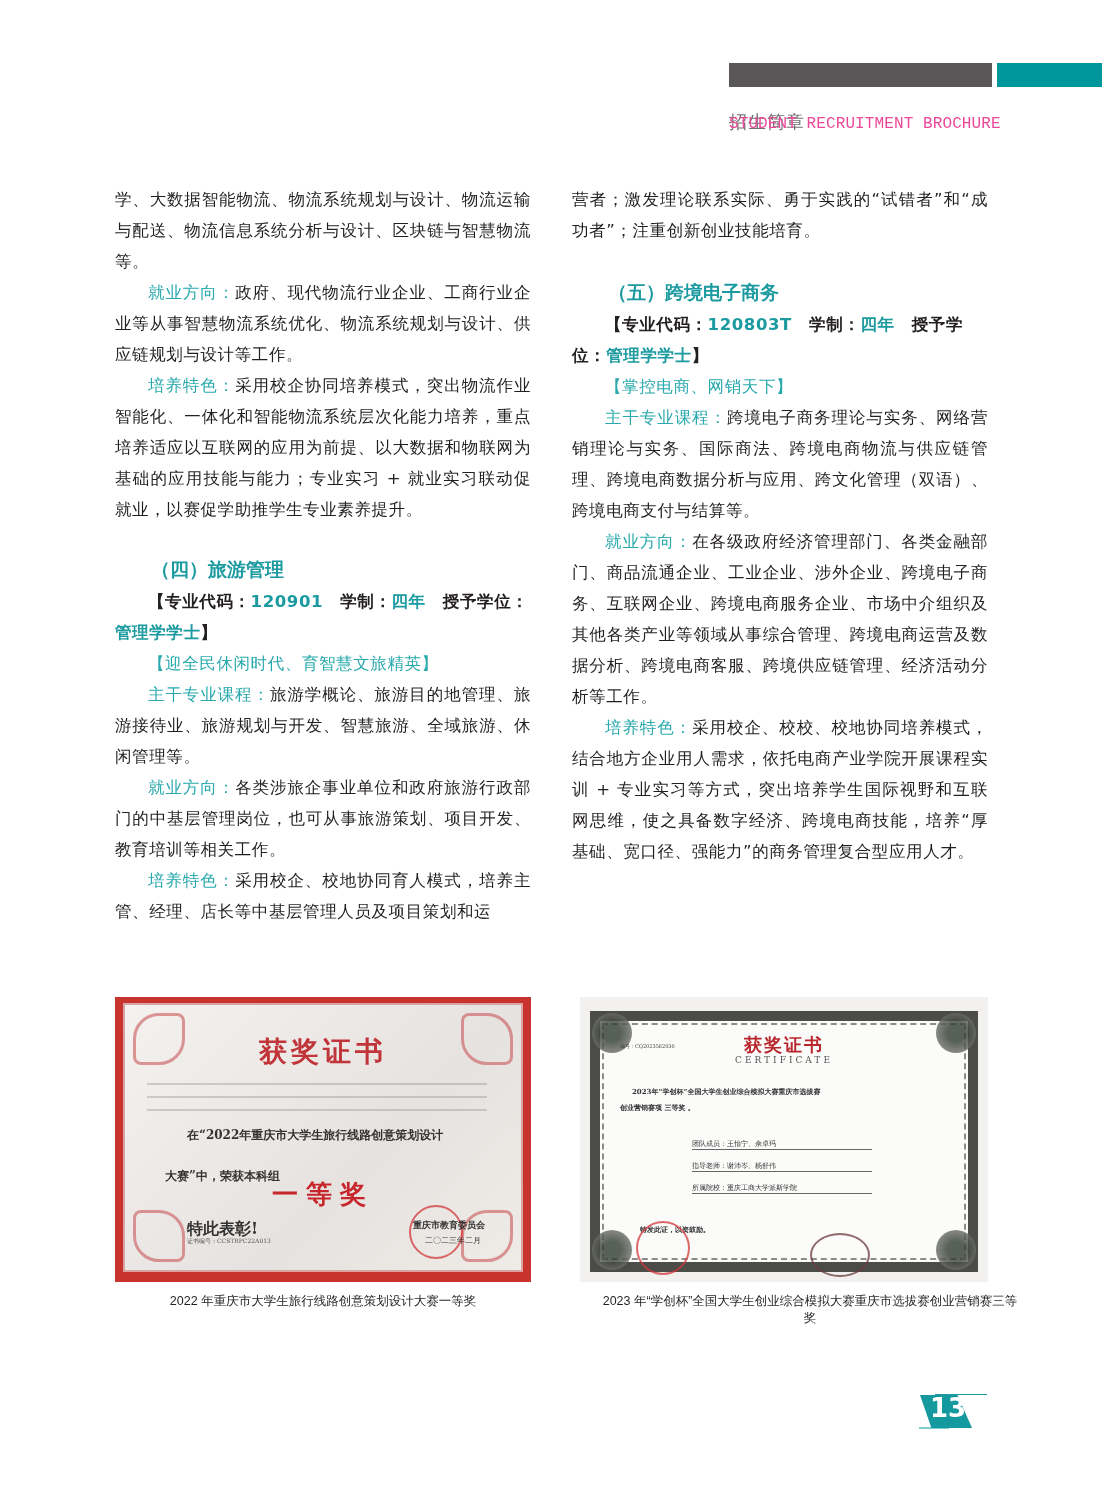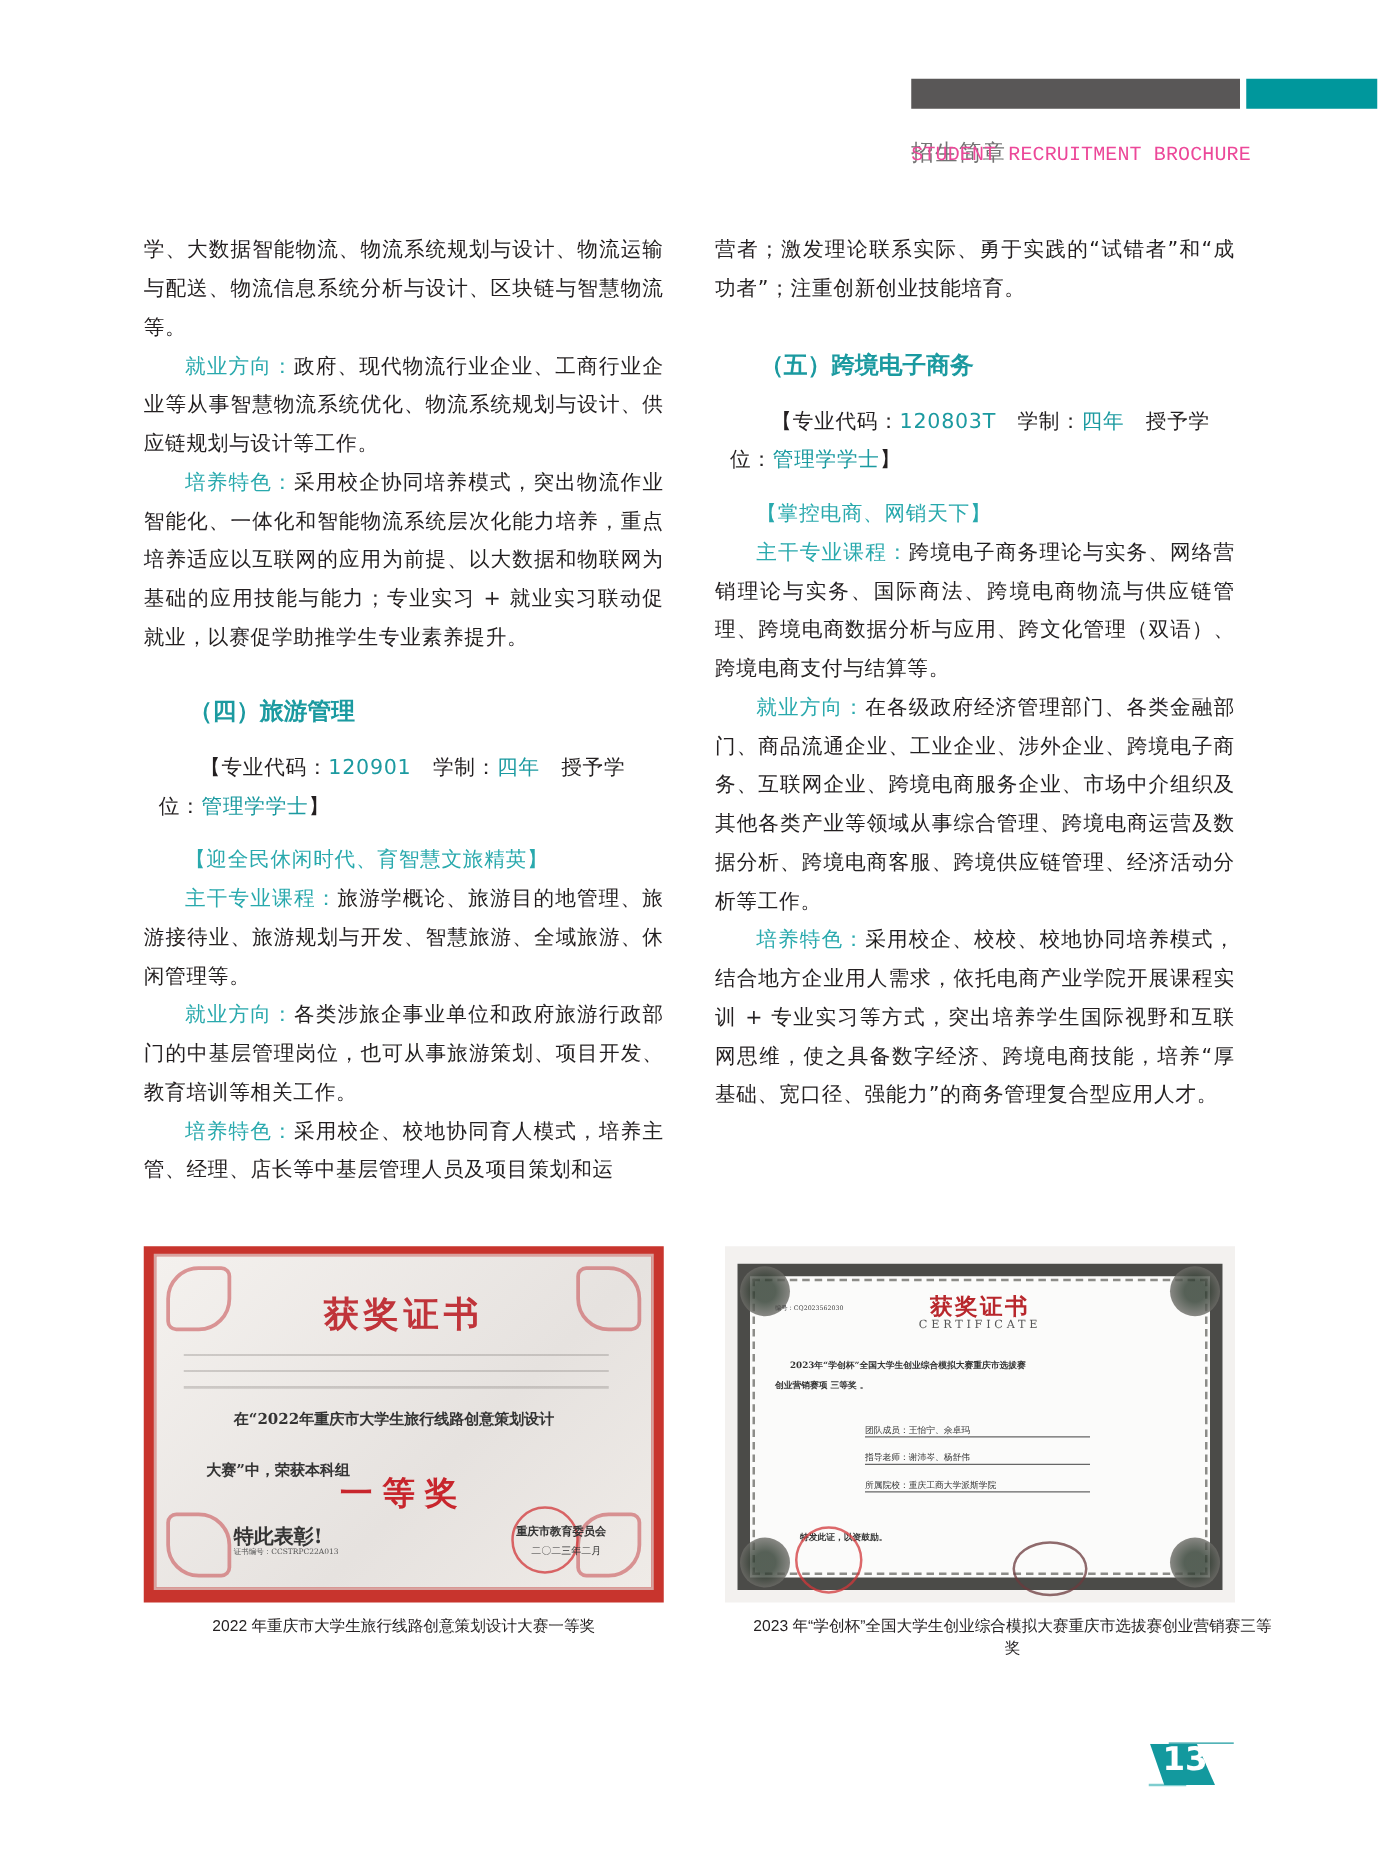--- a/index.html
+++ b/index.html
@@ -13,21 +13,21 @@
   .hdr-sub { position: absolute; left: 729px; top: 115px; font-size: 16px; color: #ec4899; letter-spacing: 0.1px; font-family: Liberation Mono, monospace; }
 
   
   .col { position: absolute; top: 184px; width: 416px; }
   .col-left { left: 115px; }
   .col-right { left: 572px; }
   .p { font-size: 16.5px; line-height: 31px; margin: 0; text-align: justify; letter-spacing: 0.6px; }
   .ind { text-indent: 2em; }
   .lbl { color: #29a9ad; }
   .sec-title { font-size: 19px; font-weight: bold; color: #1b9aa0; margin: 0; line-height: 34px; padding-left: 1.9em; }
-  .meta { font-size: 16.5px; font-weight: normal; line-height: 31px; margin: 12px; text-indent: 2em; letter-spacing: 0.6px; }
+  .meta { font-size: 16.5px; font-weight: bold; line-height: 31px; margin: 0; text-indent: 2em; letter-spacing: 0.6px; }
   .meta .v { color: #1b9aa0; }
   .motto { font-size: 16.5px; color: #29a9ad; line-height: 31px; margin: 0; text-indent: 2em; letter-spacing: 0.6px; }
   .gap { height: 27px; }
 
   
   .cert { position: absolute; overflow: hidden; }
   .cert1 { left: 115px; top: 997px; width: 416px; height: 285px; background: #c8342d; }
   .cert1 .inner { position: absolute; left: 8px; top: 6px; right: 8px; bottom: 10px; background: linear-gradient(135deg,#f4f1ee,#e6e2df 60%,#efebe7); border: 2px solid #d8a3a0; box-sizing: border-box; }
   .cert2 { left: 580px; top: 997px; width: 408px; height: 285px; background: #f3f1ef; }
   .cert2 .inner { position: absolute; left: 10px; top: 14px; right: 10px; bottom: 10px; border: 10px solid #4b4b48; background: #fbfbfa; box-sizing: border-box; outline: 2px dashed #8c8c88; outline-offset: -14px; }

